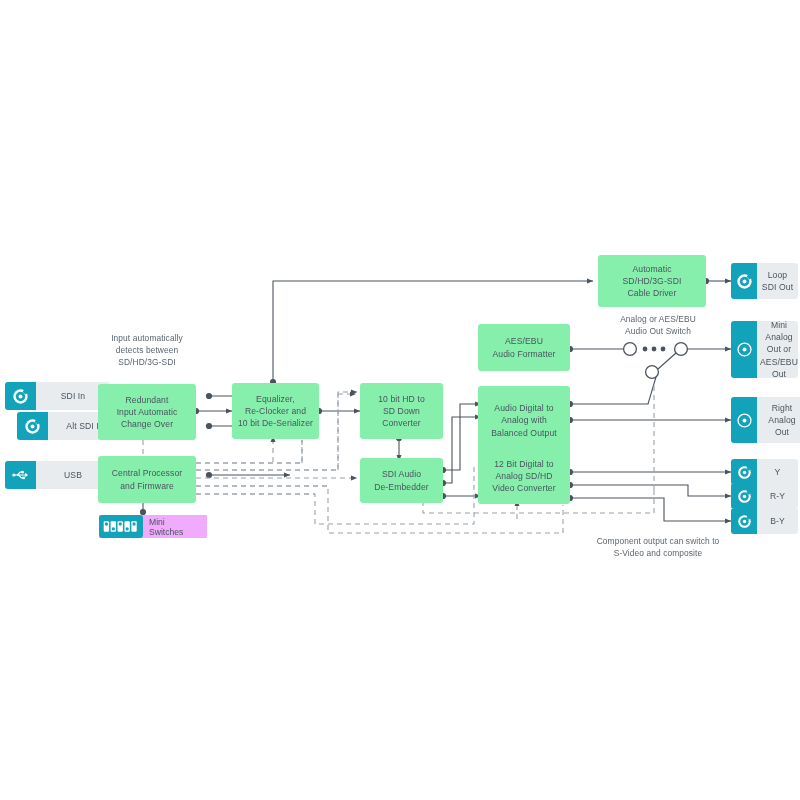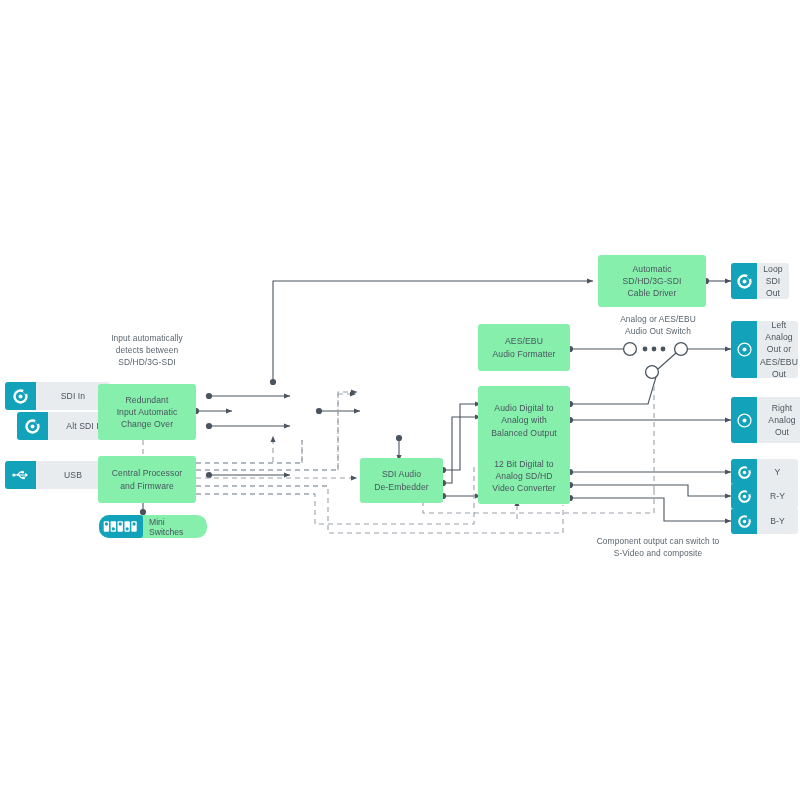--- a/index.html
+++ b/index.html
@@ -18,22 +18,22 @@
 
   .port{position:absolute;display:flex;align-items:center;border-radius:3px;
         background:#e9ecef;overflow:hidden;box-sizing:border-box;}
   .port .ic{flex:0 0 auto;background:#12a3bb;display:flex;align-items:center;
             justify-content:center;height:100%;}
   .port .lb{flex:1;text-align:center;font-size:8.6px;line-height:1.4;
             color:#4a545e;padding:0 3px;letter-spacing:.1px;}
   .port.rt{flex-direction:row;}
   .dip{flex:0 0 auto;background:#12a3bb;display:flex;align-items:center;
        justify-content:center;border-radius:3px;height:100%;}
-  .minisw{position:absolute;display:flex;align-items:center;background:#86efac;
-          border-radius:10px;overflow:hidden;}
+  .minisw{position:absolute;display:flex;align-items:center;background:#f0abfc;
+          border-radius:1px;overflow:hidden;}
   .minisw .lb{font-size:8.6px;color:#4a545e;padding:0 6px;}
 </style>
 </head>
 <body>
 
 <div id="stage">
 
   <svg id="wires" viewBox="0 0 800 800">
     <defs>
       <marker id="ar" markerWidth="7" markerHeight="7" refX="6" refY="3.1" orient="auto" markerUnits="userSpaceOnUse">
@@ -220,61 +220,67 @@
     <div class="lb">Mini Switches</div>
   </div>
 
   <div class="blk" style="left:98px;top:384px;width:98px;height:56px;white-space:pre-line;">Redundant
 Input Automatic
 Change Over</div>
 
   <div class="blk" style="left:98px;top:456px;width:98px;height:47px;white-space:pre-line;">Central Processor
 and Firmware</div>
 
-
+  <div class="blk" style="left:232px;top:383px;width:87px;height:56px;white-space:pre-line;">Equalizer,
+Re-Clocker and
+10 bit De-Serializer</div>
+
+  <div class="blk" style="left:360px;top:383px;width:83px;height:56px;white-space:pre-line;">10 bit HD to
+SD Down
+Converter</div>
 
   <div class="blk" style="left:360px;top:458px;width:83px;height:45px;white-space:pre-line;">SDI Audio
 De-Embedder</div>
 
   <div class="blk" style="left:598px;top:255px;width:108px;height:52px;white-space:pre-line;">Automatic
 SD/HD/3G-SDI
 Cable Driver</div>
 
   <div class="blk" style="left:478px;top:324px;width:92px;height:47px;white-space:pre-line;">AES/EBU
 Audio Formatter</div>
 
   <div class="blk" style="left:478px;top:386px;width:92px;height:69px;white-space:pre-line;">Audio Digital to
 Analog with
 Balanced Output</div>
 
   <div class="blk" style="left:478px;top:448px;width:92px;height:56px;white-space:pre-line;">12 Bit Digital to
 Analog SD/HD
 Video Converter</div>
 
-  <div class="port rt" style="left:731px;top:263px;width:58px;height:36px;">
+  <div class="port rt" style="left:731px;top:263px;width:67px;height:36px;">
     <div class="ic" style="width:26px;">
       <svg width="17" height="17" viewBox="0 0 20 20">
         <circle cx="10" cy="10" r="8.4" fill="#ffffff"></circle>
         <circle cx="10" cy="10" r="5.6" fill="#12a3bb"></circle>
         <circle cx="10" cy="10" r="2.3" fill="#ffffff"></circle>
         <rect x="12.6" y="3.4" width="5.2" height="3.1" rx="1" fill="#12a3bb" transform="rotate(45 15.2 5)"></rect>
       </svg>
     </div>
     <div class="lb" style="white-space:pre-line;">Loop
 SDI Out</div>
   </div>
 
   <div class="port rt" style="left:731px;top:321px;width:67px;height:57px;">
     <div class="ic" style="width:26px;">
       <svg width="17" height="17" viewBox="0 0 20 20">
         <circle cx="10" cy="10" r="7.6" fill="none" stroke="#ffffff" stroke-width="1.5"></circle>
         <circle cx="10" cy="10" r="2.3" fill="#ffffff"></circle>
       </svg>
     </div>
-    <div class="lb" style="white-space:pre-line;">Left Analog
+    <div class="lb" style="white-space:pre-line;">Mini Analog
 Out or
 AES/EBU
 Out</div>
   </div>
 
   <div class="port rt" style="left:731px;top:397px;width:76px;height:46px;">
     <div class="ic" style="width:26px;">
       <svg width="17" height="17" viewBox="0 0 20 20">
         <circle cx="10" cy="10" r="7.6" fill="none" stroke="#ffffff" stroke-width="1.5"></circle>
         <circle cx="10" cy="10" r="2.3" fill="#ffffff"></circle>

